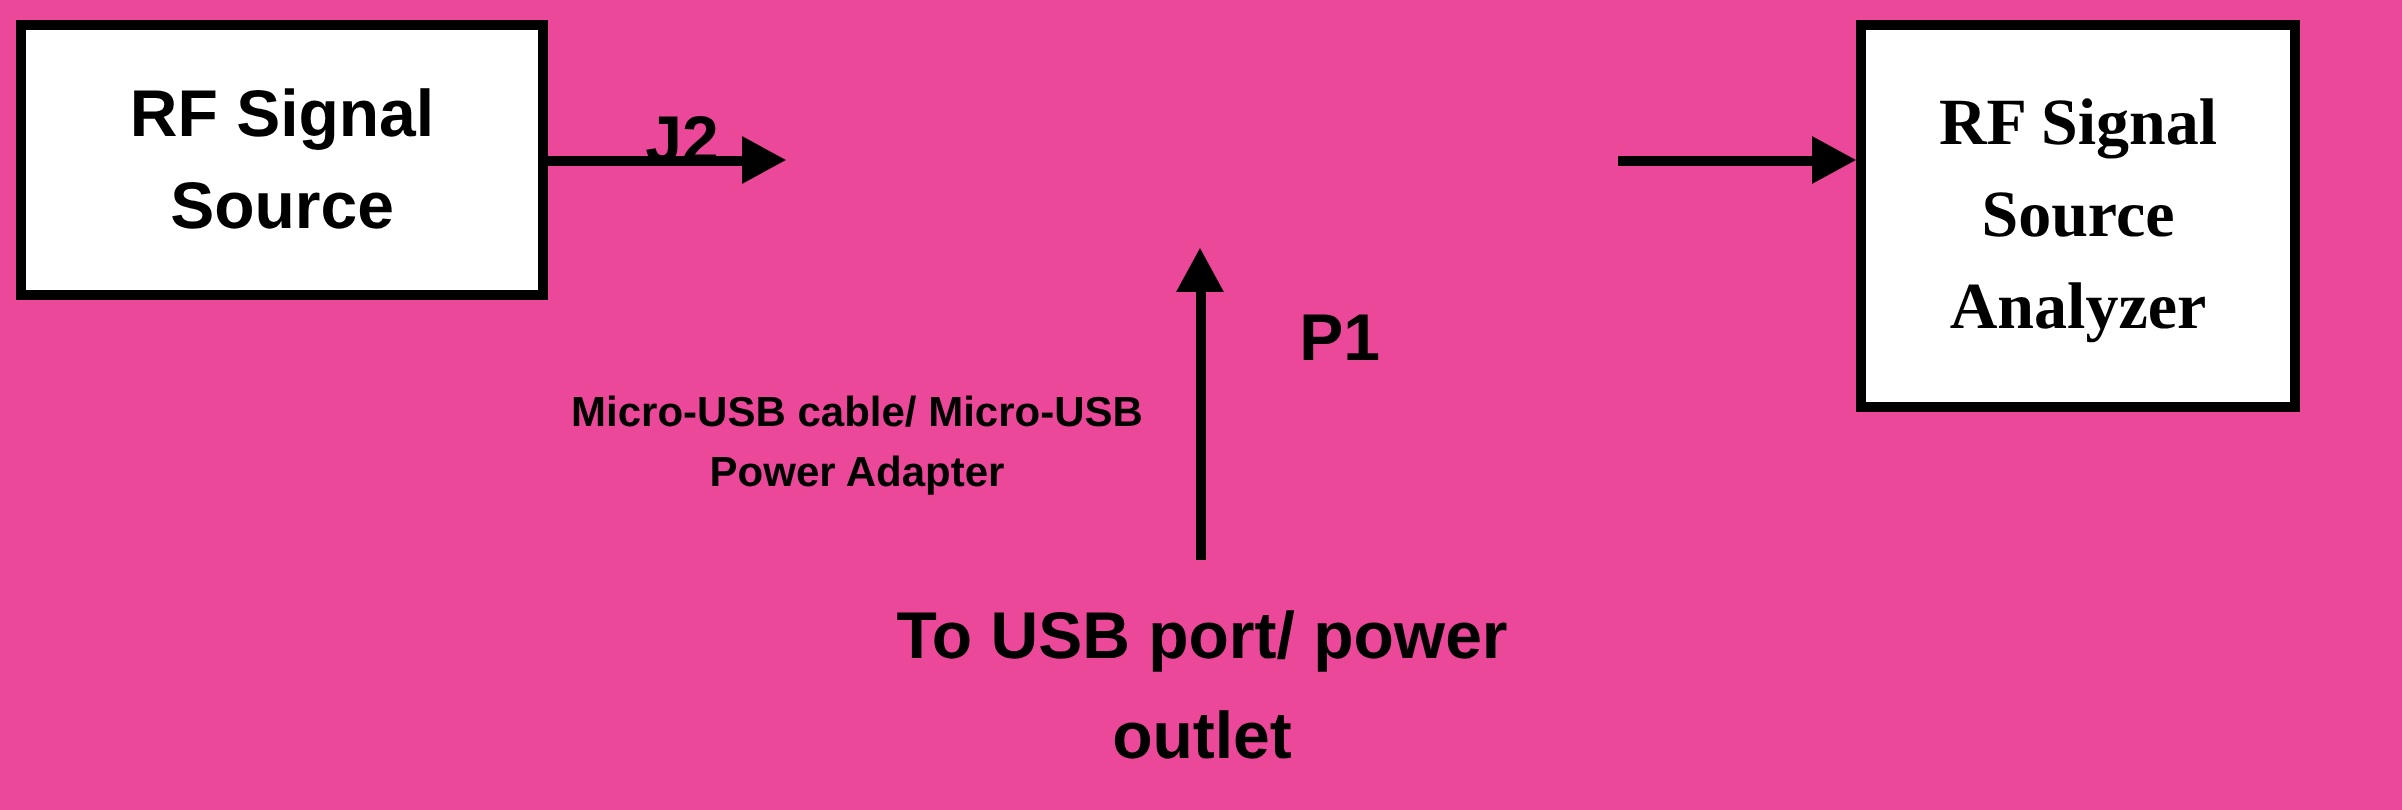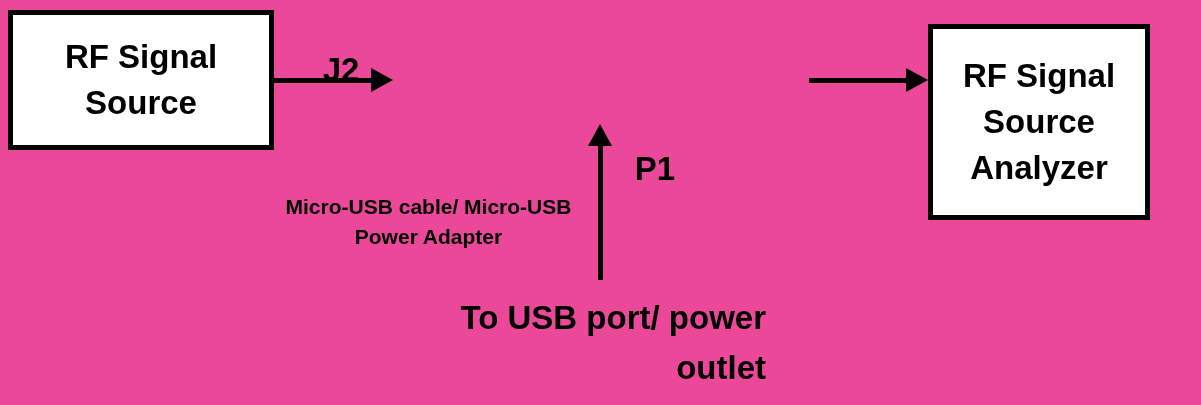--- a/index.html
+++ b/index.html
@@ -22,21 +22,21 @@
     display: flex;
     align-items: center;
     justify-content: center;
     text-align: center;
     font-weight: bold;
     font-size: 33px;
     line-height: 1.4;
   }
   .box-rf-source   { left: 8px;   top: 10px;  width: 266px; height: 140px; }
   .box-eval        { left: 393px; top: 42px;  width: 416px; height: 76px;  font-size: 32px; }
-  .box-analyzer    { left: 928px; top: 24px;  width: 222px; height: 196px; }
+  .box-analyzer    { left: 928px; top: 10px;  width: 222px; height: 196px; font-family: Liberation Serif, serif; }
 
   .box-inner { width: 100%; padding: 0 4px; }
 
   .h-line {
     position: absolute;
     height: 5px;
     background: #000000;
   }
   .v-line {
     position: absolute;
@@ -58,34 +58,34 @@
     border-bottom: 22px solid #000000;
   }
   .conn-label {
     position: absolute;
     font-weight: bold;
     font-size: 33px;
     text-align: center;
   }
   .label-j2 { left: 296px; top: 26px; width: 90px; margin-top: 25px; }
   .label-j1 { left: 834px; top: 26px; width: 90px; }
-  .label-p1 { left: 620px; top: 150px; width: 70px; text-align: center; }
+  .label-p1 { left: 620px; top: 150px; width: 70px; text-align: right; }
 
   .note {
     position: absolute;
     text-align: center;
     font-weight: bold;
   }
   .note-usb-cable {
     left: 276px; top: 192px; width: 305px;
     font-size: 21px; line-height: 1.45;
   }
   .note-usb-port {
     left: 436px; top: 293px; width: 330px;
-    font-size: 33px; line-height: 1.5; text-align: right;
+    font-size: 33px; line-height: 1.5;
   }
 </style>
 </head>
 <body>
 
 <div class="canvas">
 
   <div class="box box-rf-source">
     <div class="box-inner">RF Signal Source</div>
   </div>

